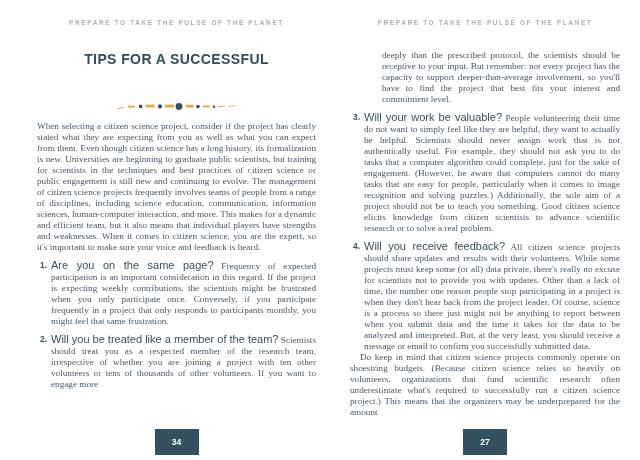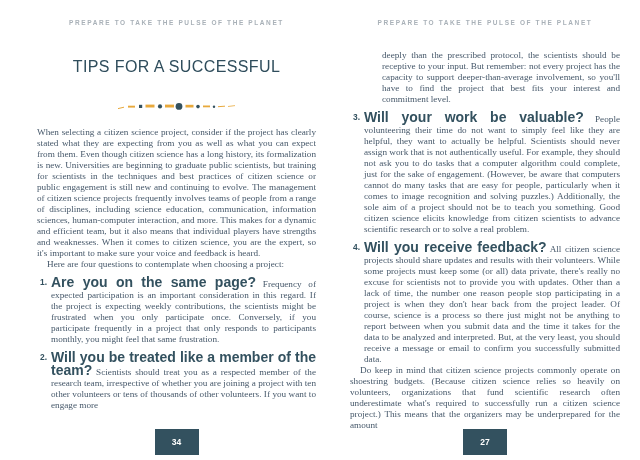--- a/index.html
+++ b/index.html
@@ -5,44 +5,44 @@
   html,body{margin:0;padding:0;background:#ffffff;}
   .spread{position:relative;width:640px;height:460px;background:#ffffff;overflow:hidden;}
   .page-col{position:absolute;top:0;bottom:0;}
   .page-col.left{left:37px;width:279px;}
   .page-col.right{left:350px;width:270px;}
 
   .running-header{position:absolute;top:19px;left:0;right:0;text-align:center;
     font-family:"Liberation Sans",sans-serif;font-size:6.5px;font-weight:bold;
     letter-spacing:1.6px;color:#a9b1b8;white-space:nowrap;}
 
-  .chapter-title{position:absolute;top:49px;left:0;right:0;margin:8px;text-align:center;
-    font-family:"Liberation Sans",sans-serif;font-weight:normal;font-size:16px;
+  .chapter-title{position:absolute;top:49px;left:0;right:0;margin:0;text-align:center;
+    font-family:"Liberation Sans",sans-serif;font-weight:bold;font-size:14px;
     line-height:20px;letter-spacing:0.4px;color:#2f4d5c;}
   .chapter-title span{display:block;}
 
   .divider-wrap{position:absolute;top:97px;left:0;right:0;text-align:center;}
 
   .body-text{position:absolute;left:0;right:0;
     font-family:"Liberation Serif",serif;font-size:9.2px;line-height:11px;
     color:#46586a;text-align:justify;hyphens:auto;-webkit-hyphens:auto;}
-  .page-col.left .body-text{top:127px;}
+  .page-col.left .body-text{top:121px;}
   .page-col.right .body-text{top:50px;}
 
   .body-text p{margin:0;}
   .body-text p.first-indent{text-indent:10px;}
   .body-text p.hang-align{margin-left:32px;}
   .body-text p.closing{}
 
   .q-list{margin:0;padding:0;list-style:none;}
   .q-item{display:flex;margin-top:7px;margin-left:3px;}
   .q-num{flex:0 0 11px;font-family:"Liberation Sans",sans-serif;font-weight:bold;
     font-size:8.4px;color:#33515f;line-height:11px;}
   .q-body{flex:1;}
-  .q-lead{font-family:"Liberation Sans",sans-serif;font-weight:bold;font-size:14px;
+  .q-lead{font-family:"Liberation Sans",sans-serif;font-weight:normal;font-size:11px;
     color:#33515f;}
 
   .page-number{position:absolute;top:429px;left:50%;transform:translateX(-50%);
     width:44px;height:26px;background:#33515f;color:#ffffff;
     font-family:"Liberation Sans",sans-serif;font-weight:bold;font-size:8.5px;
     display:flex;align-items:center;justify-content:center;}
 </style>
 </head>
 <body>
 
@@ -68,21 +68,20 @@
         <circle cx="81" cy="4.6" r="1.8" fill="#33515F"></circle>
         <rect x="86" y="3.5" width="7" height="1.8" fill="#E8A93C"></rect>
         <circle cx="97" cy="4.8" r="1.2" fill="#33515F"></circle>
         <line x1="101" y1="4.7" x2="108" y2="4.2" stroke="#E8A93C" stroke-width="1"></line>
         <line x1="111" y1="4.5" x2="118" y2="3.6" stroke="#E8A93C" stroke-width="0.8"></line>
       </svg>
     </div>
 
     <div class="body-text">
       <p>When selecting a citizen science project, consider if the project has clearly stated what they are expecting from you as well as what you can expect from them. Even though citizen science has a long history, its formalization is new. Universities are beginning to graduate public scientists, but training for scientists in the techniques and best practices of citizen science or public engagement is still new and continuing to evolve. The management of citizen science projects frequently involves teams of people from a range of disciplines, including science education, communication, information sciences, human-computer interaction, and more. This makes for a dynamic and efficient team, but it also means that individual players have strengths and weaknesses. When it comes to citizen science, you are the expert, so it's important to make sure your voice and feedback is heard.</p>
-      <p class="first-indent">Here are four questions to contemplate when choosing a project:</p>
       <ol class="q-list">
         <li class="q-item">
           <span class="q-num">1.</span>
           <span class="q-body"><b class="q-lead">Are you on the same page?</b> <span>Frequency of expected participation is an important consideration in this regard. If the project is expecting weekly contributions, the scientists might be frustrated when you only participate once. Conversely, if you participate frequently in a project that only responds to participants monthly, you might feel that same frustration.</span></span>
         </li>
         <li class="q-item">
           <span class="q-num">2.</span>
           <span class="q-body"><b class="q-lead">Will you be treated like a member of the team?</b> <span>Scientists should treat you as a respected member of the research team, irrespective of whether you are joining a project with ten other volunteers or tens of thousands of other volunteers. If you want to engage more</span></span>
         </li>
       </ol>

